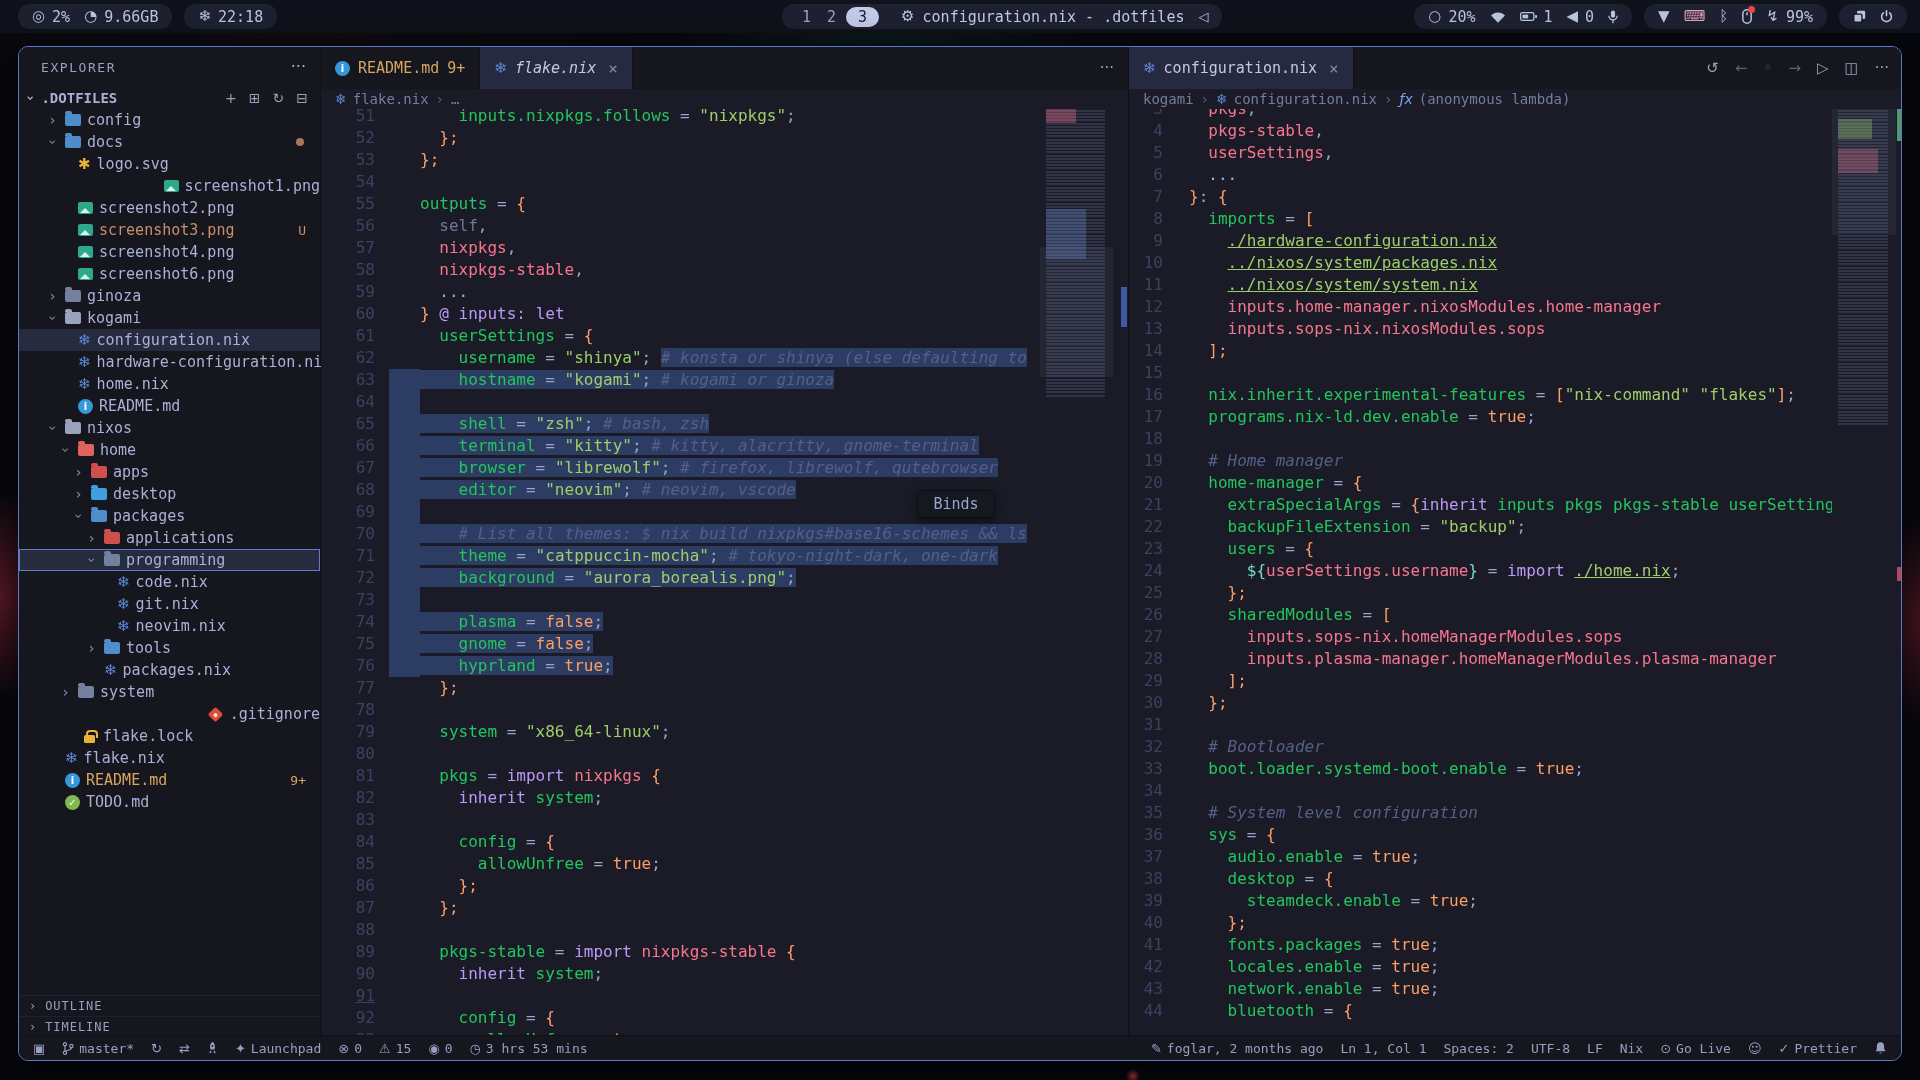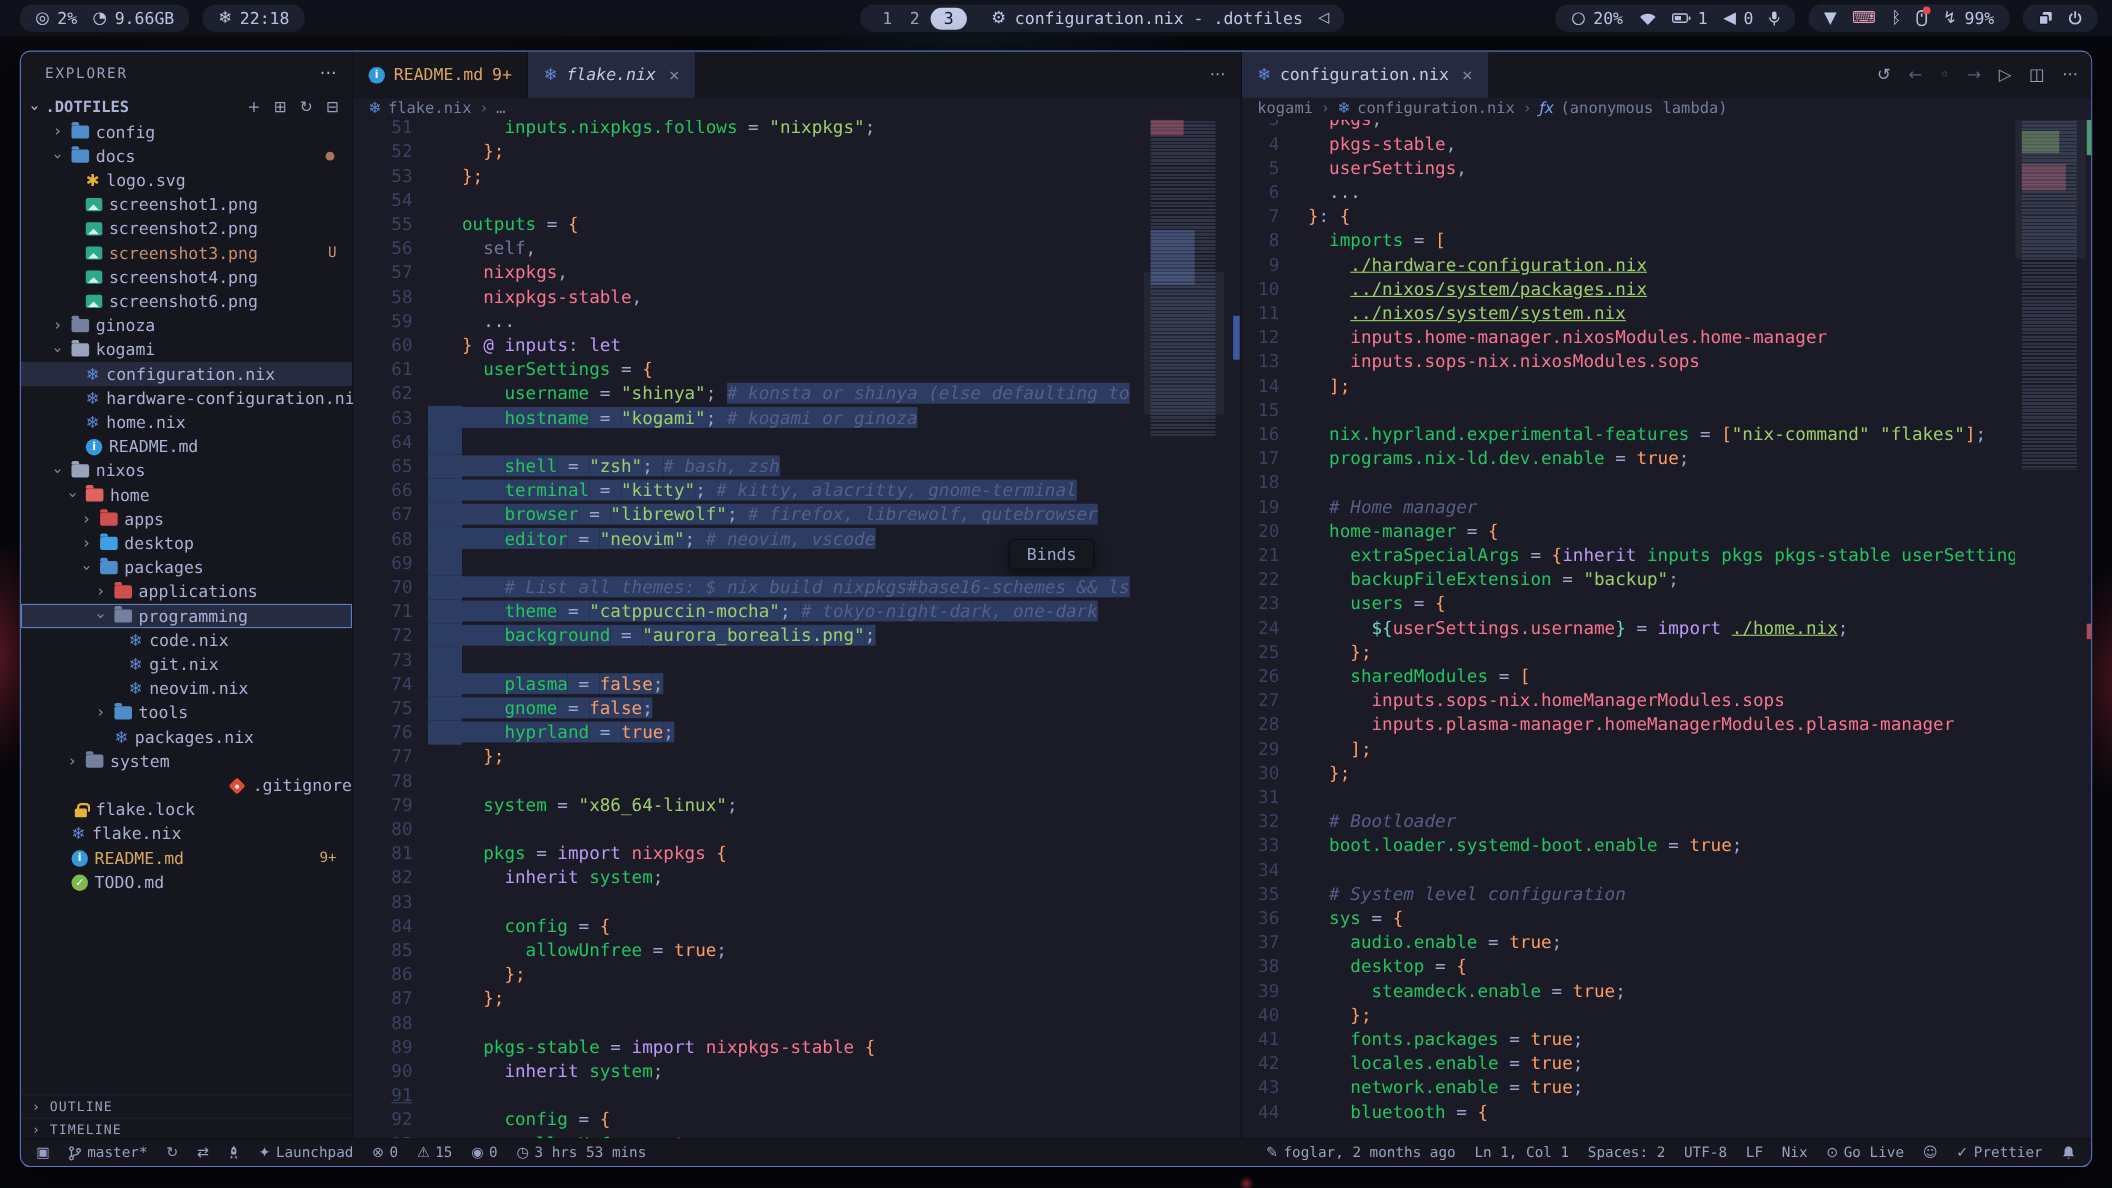--- a/index.html
+++ b/index.html
@@ -270,21 +270,21 @@
           <span class="chev chev-d">›</span>
           <span class="fi-folder" style="background: rgb(78, 140, 203);"></span>
           <span>docs</span>
           <span class="bdot"></span>
         </div>
         <div class="trow" style="padding-left: 40px;">
           <span class="chev"></span>
           <span class="fi-glyph" style="color: rgb(232, 179, 57);">✱</span>
           <span>logo.svg</span>
         </div>
-        <div class="trow" style="padding-left: 40px;">
+        <div class="trow" style="padding-left: 40px; justify-content: flex-end;">
           <span class="chev"></span>
           <span class="fi-img"></span>
           <span>screenshot1.png</span>
         </div>
         <div class="trow" style="padding-left: 40px;">
           <span class="chev"></span>
           <span class="fi-img"></span>
           <span>screenshot2.png</span>
         </div>
         <div class="trow" style="padding-left: 40px;">
@@ -396,21 +396,21 @@
         <div class="trow" style="padding-left: 40px;">
           <span class="chev">›</span>
           <span class="fi-folder" style="background: rgb(116, 128, 159);"></span>
           <span>system</span>
         </div>
         <div class="trow" style="padding-left: 27px; justify-content: flex-end;">
           <span class="chev"></span>
           <span class="fi-git"></span>
           <span>.gitignore</span>
         </div>
-        <div class="trow" style="padding-left: 27px;">
+        <div class="trow" style="padding-left: 27px; margin-left: 16px;">
           <span class="chev"></span>
           <span class="fi-lock"></span>
           <span>flake.lock</span>
         </div>
         <div class="trow" style="padding-left: 27px;">
           <span class="chev"></span>
           <span class="fi-glyph" style="color: rgb(93, 135, 212);">❄</span>
           <span>flake.nix</span>
         </div>
         <div class="trow" style="padding-left: 27px;">
@@ -559,21 +559,21 @@
         <div class="line"><span class="ln" style="width: 34px; margin-right: 26px;">6</span><span class="tk-t">  </span><span class="tk-t">...</span></div>
         <div class="line"><span class="ln" style="width: 34px; margin-right: 26px;">7</span><span class="tk-or">}</span><span class="tk-o">: </span><span class="tk-or">{</span></div>
         <div class="line"><span class="ln" style="width: 34px; margin-right: 26px;">8</span><span class="tk-t">  </span><span class="tk-k">imports</span><span class="tk-o"> = </span><span class="tk-or">[</span></div>
         <div class="line"><span class="ln" style="width: 34px; margin-right: 26px;">9</span><span class="tk-t">    </span><span class="tk-lnk">./hardware-configuration.nix</span></div>
         <div class="line"><span class="ln" style="width: 34px; margin-right: 26px;">10</span><span class="tk-t">    </span><span class="tk-lnk">../nixos/system/packages.nix</span></div>
         <div class="line"><span class="ln" style="width: 34px; margin-right: 26px;">11</span><span class="tk-t">    </span><span class="tk-lnk">../nixos/system/system.nix</span></div>
         <div class="line"><span class="ln" style="width: 34px; margin-right: 26px;">12</span><span class="tk-t">    </span><span class="tk-pk">inputs.home-manager.nixosModules.home-manager</span></div>
         <div class="line"><span class="ln" style="width: 34px; margin-right: 26px;">13</span><span class="tk-t">    </span><span class="tk-pk">inputs.sops-nix.nixosModules.sops</span></div>
         <div class="line"><span class="ln" style="width: 34px; margin-right: 26px;">14</span><span class="tk-t">  </span><span class="tk-or">];</span></div>
         <div class="line"><span class="ln" style="width: 34px; margin-right: 26px;">15</span></div>
-        <div class="line"><span class="ln" style="width: 34px; margin-right: 26px; text-align: right;">16</span><span class="tk-t">  </span><span class="tk-k">nix.hyprland.experimental-features</span><span class="tk-o"> = </span><span class="tk-or">[</span><span class="tk-s">"nix-command"</span><span class="tk-o"> </span><span class="tk-s">"flakes"</span><span class="tk-or">]</span><span class="tk-o">;</span></div>
+        <div class="line"><span class="ln" style="width: 34px; margin-right: 26px; text-align: right;">16</span><span class="tk-t">  </span><span class="tk-k">nix.inherit.experimental-features</span><span class="tk-o"> = </span><span class="tk-or">[</span><span class="tk-s">"nix-command"</span><span class="tk-o"> </span><span class="tk-s">"flakes"</span><span class="tk-or">]</span><span class="tk-o">;</span></div>
         <div class="line"><span class="ln" style="width: 34px; margin-right: 26px;">17</span><span class="tk-t">  </span><span class="tk-k">programs.nix-ld.dev.enable</span><span class="tk-o"> = </span><span class="tk-or">true</span><span class="tk-o">;</span></div>
         <div class="line"><span class="ln" style="width: 34px; margin-right: 26px;">18</span></div>
         <div class="line"><span class="ln" style="width: 34px; margin-right: 26px;">19</span><span class="tk-t">  </span><span class="tk-c"># Home manager</span></div>
         <div class="line"><span class="ln" style="width: 34px; margin-right: 26px;">20</span><span class="tk-t">  </span><span class="tk-k">home-manager</span><span class="tk-o"> = </span><span class="tk-or">{</span></div>
         <div class="line"><span class="ln" style="width: 34px; margin-right: 26px;">21</span><span class="tk-t">    </span><span class="tk-k">extraSpecialArgs</span><span class="tk-o"> = </span><span class="tk-or">{</span><span class="tk-kw">inherit</span><span class="tk-o"> </span><span class="tk-k">inputs pkgs pkgs-stable userSettings</span></div>
         <div class="line"><span class="ln" style="width: 34px; margin-right: 26px;">22</span><span class="tk-t">    </span><span class="tk-k">backupFileExtension</span><span class="tk-o"> = </span><span class="tk-s">"backup"</span><span class="tk-o">;</span></div>
         <div class="line"><span class="ln" style="width: 34px; margin-right: 26px;">23</span><span class="tk-t">    </span><span class="tk-k">users</span><span class="tk-o"> = </span><span class="tk-or">{</span></div>
         <div class="line"><span class="ln" style="width: 34px; margin-right: 26px;">24</span><span class="tk-t">      </span><span class="tk-in">${</span><span class="tk-pk">userSettings.username</span><span class="tk-in">}</span><span class="tk-o"> = </span><span class="tk-kw">import</span><span class="tk-o"> </span><span class="tk-lnk">./home.nix</span><span class="tk-o">;</span></div>
         <div class="line"><span class="ln" style="width: 34px; margin-right: 26px;">25</span><span class="tk-t">    </span><span class="tk-or">};</span></div>
         <div class="line"><span class="ln" style="width: 34px; margin-right: 26px;">26</span><span class="tk-t">    </span><span class="tk-k">sharedModules</span><span class="tk-o"> = </span><span class="tk-or">[</span></div>

